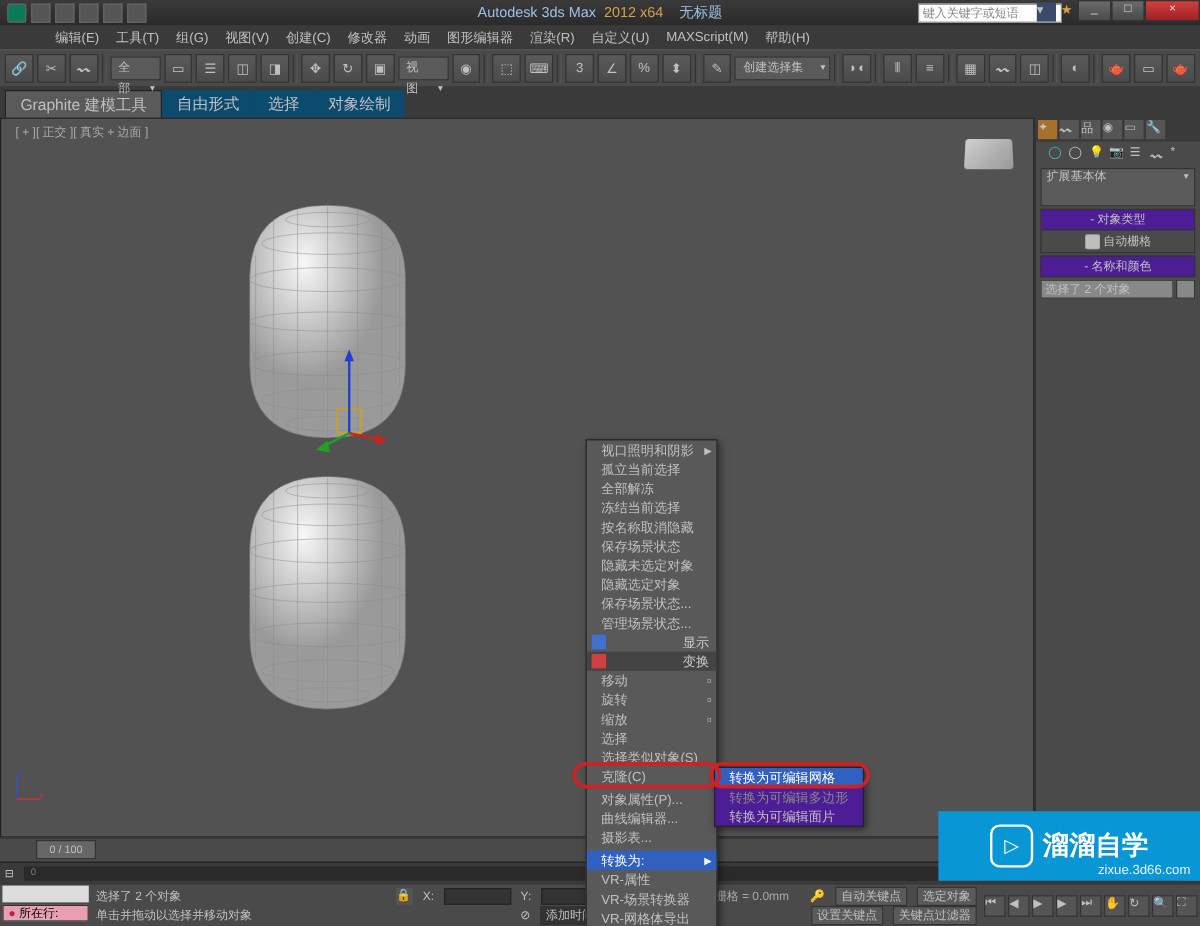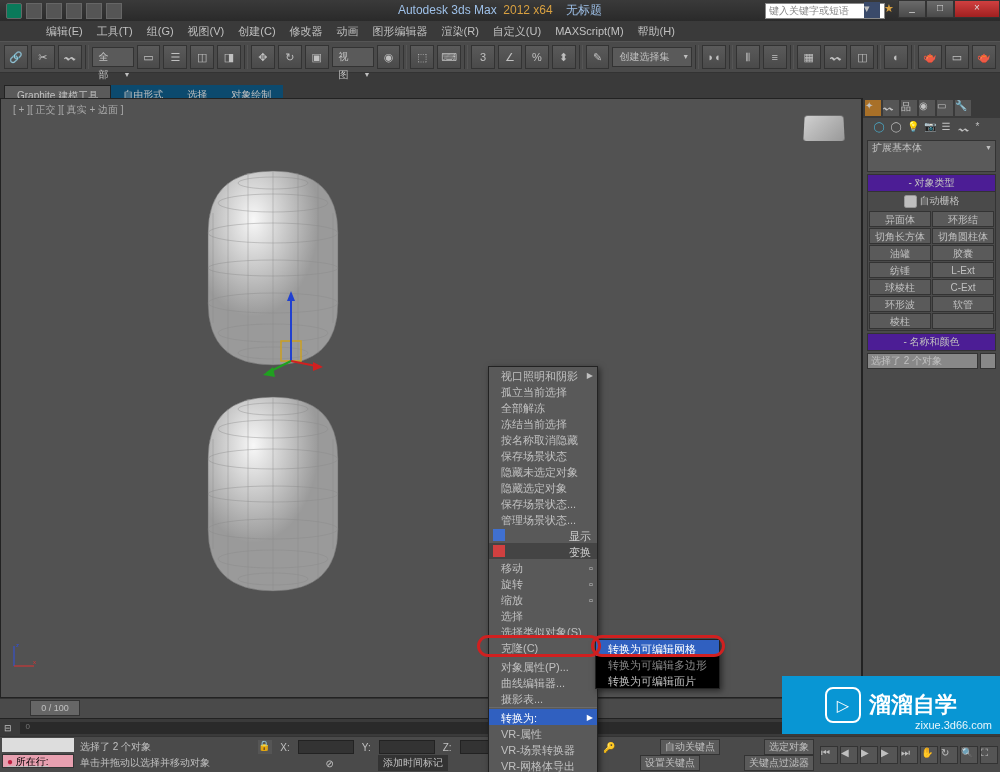--- a/index.html
+++ b/index.html
@@ -23,21 +23,21 @@
   .menu-item { padding: 2px 6px; font-size: 11px; cursor: default; }
   
   
   .toolbar { height: 32px; background: #4a4a4a; border-top: 1px solid #555; border-bottom: 1px solid #333; display: flex; align-items: center; padding: 0 4px; gap: 3px; }
   .tool-btn { width: 24px; height: 24px; background: linear-gradient(#5a5a5a, #4a4a4a); border: 1px solid #333; display: flex; align-items: center; justify-content: center; }
   .tool-sep { width: 4px; height: 24px; border-left: 1px solid #333; border-right: 1px solid #555; }
   .tool-dropdown { height: 20px; background: #5a5a5a; border: 1px solid #333; padding: 0 14px 0 6px; font-size: 10px; position: relative; line-height: 18px; }
   .tool-dropdown::after { content: "▼"; position: absolute; right: 2px; font-size: 7px; }
   
   
-  .ribbon { background: #3a3a3a; padding: 12px 4px 0; font-size: 10px; border-bottom: 1px solid #222; }
+  .ribbon { background: #3a3a3a; padding: 2px 4px 0; font-size: 13px; border-bottom: 1px solid #222; }
   .ribbon-tabs { display: flex; gap: 0; }
   .ribbon-tab { padding: 3px 12px; background: #0c4a6e; }
   .ribbon-tab.active { background: #5a5a5a; border: 1px solid #222; border-bottom: none; }
   .ribbon-sub { background: #5a5a5a; padding: 2px 6px; font-size: 10px; }
   
   
   .main { position: absolute; top: 98px; left: 0; right: 0; bottom: 74px; display: flex; }
   .viewport { flex: 1; background: #525252; border: 1px solid #222; position: relative; }
   .viewport-label { position: absolute; top: 4px; left: 12px; font-size: 10px; color: #aaa; }
   .viewcube { position: absolute; top: 16px; right: 12px; width: 50px; height: 50px; }
@@ -56,21 +56,21 @@
   
   
   .context-menu { position: absolute; left: 487px; top: 267px; width: 110px; background: #595959; border: 1px solid #222; box-shadow: 2px 2px 6px rgba(0,0,0,0.5); z-index: 100; font-size: 11px; }
   .ctx-item { padding: 2px 6px 2px 12px; position: relative; line-height: 14px; height: 16px; white-space: nowrap; }
   .ctx-item.arrow::after { content: "▶"; position: absolute; right: 4px; font-size: 8px; }
   .ctx-sep { height: 1px; background: #3a3a3a; border-bottom: 1px solid #6a6a6a; margin: 1px 0; }
   .ctx-item.icons { padding-left: 4px; display: flex; gap: 10px; }
   .ctx-item.icons span:first-child { width: 12px; height: 12px; background: #4070d0; }
   .ctx-item.dim { color: #888; }
   
-  .submenu { position: absolute; left: 594px; top: 540px; width: 125px; background: #000000; border: 1px solid #222; box-shadow: 2px 2px 6px rgba(0,0,0,0.5); z-index: 101; font-size: 11px; }
+  .submenu { position: absolute; left: 594px; top: 540px; width: 125px; background: #4c1d95; border: 1px solid #222; box-shadow: 2px 2px 6px rgba(0,0,0,0.5); z-index: 101; font-size: 11px; }
   .submenu .ctx-item.highlight2 { background: #3060c0; color: #fff; position: relative; }
   .red-oval { position: absolute; border: 3px solid #d02020; border-radius: 14px; z-index: 102; pointer-events: none; }
   .oval1 { left: 476px; top: 536px; width: 124px; height: 22px; }
   .oval2 { left: 590px; top: 536px; width: 134px; height: 22px; }
   
   
   .right-panel { width: 138px; background: #4a4a4a; border-left: 1px solid #222; font-size: 10px; }
   .panel-icons { height: 20px; background: #3a3a3a; display: flex; gap: 2px; padding: 2px; }
   .panel-icons div { width: 16px; height: 16px; background: #555; }
   .panel-icons div.sel { background: #a87028; }
@@ -99,21 +99,21 @@
   .status-left { width: 76px; display: flex; flex-direction: column; text-decoration: underline; }
   .status-prompt { background: #e8a0b0; color: #000; border: 1px solid #333; padding: 1px 4px; margin: 1px 2px; height: 14px; line-height: 12px; }
   .status-none { background: #ddd; height: 14px; margin: 1px 2px; }
   .status-mid { flex: 1; display: flex; flex-direction: column; padding: 2px 4px; }
   .status-row { display: flex; gap: 8px; align-items: center; height: 16px; }
   .coord-box { background: #333; border: 1px solid #222; padding: 0 6px; height: 14px; width: 56px; display: inline-block; }
   .lock-icon { width: 14px; height: 14px; background: #555; }
   .grid-text { color: #aaa; }
   .status-right { display: flex; gap: 2px; align-items: center; padding: 2px; }
   .status-right .btn-sm { width: 18px; height: 18px; background: #555; border: 1px solid #333; }
-  .autokey-btn { height: 16px; padding: 0 4px; background: #5a5a5a; border: 1px solid #333; margin-left: 36px; }
+  .autokey-btn { height: 16px; padding: 0 4px; background: #5a5a5a; border: 1px solid #333; }
   
   
   .watermark { position: absolute; right: 0; bottom: 38px; width: 218px; height: 58px; background: #0896d4; display: flex; align-items: center; justify-content: center; z-index: 200; color: #fff; }
   .watermark-icon { width: 36px; height: 36px; border: 2px solid #fff; border-radius: 8px; margin-right: 8px; display: flex; align-items: center; justify-content: center; font-size: 16px; }
   .watermark-text { font-size: 22px; font-weight: bold; }
   .watermark-url { position: absolute; bottom: 3px; right: 8px; font-size: 11px; opacity: .9; }
 </style>
 </head>
 <body>
 
@@ -336,36 +336,20 @@
       <div>💡</div>
       <div>📷</div>
       <div>☰</div>
       <div>〰</div>
       <div>*</div>
     </div>
     <div class="panel-dropdown">扩展基本体</div>
     <div class="panel-section">
       <div class="section-header">- <span>对象类型</span></div>
       <div class="auto-grid-row"><input type="checkbox" disabled="" style=""> <span>自动栅格</span></div>
-      <div class="btn-grid">
-        <div>异面体</div>
-        <div>环形结</div>
-        <div>切角长方体</div>
-        <div>切角圆柱体</div>
-        <div>油罐</div>
-        <div>胶囊</div>
-        <div>纺锤</div>
-        <div>L-Ext</div>
-        <div>球棱柱</div>
-        <div>C-Ext</div>
-        <div>环形波</div>
-        <div>软管</div>
-        <div>棱柱</div>
-        <div></div>
-      </div>
     </div>
     <div class="name-color">
       <div class="section-header" style="border:1px solid #333">- <span>名称和颜色</span></div>
       <div class="name-input-row">
         <div class="name-input">选择了 2 个对象</div>
         <div class="color-sw"></div>
       </div>
     </div>
   </div>
 </div>

